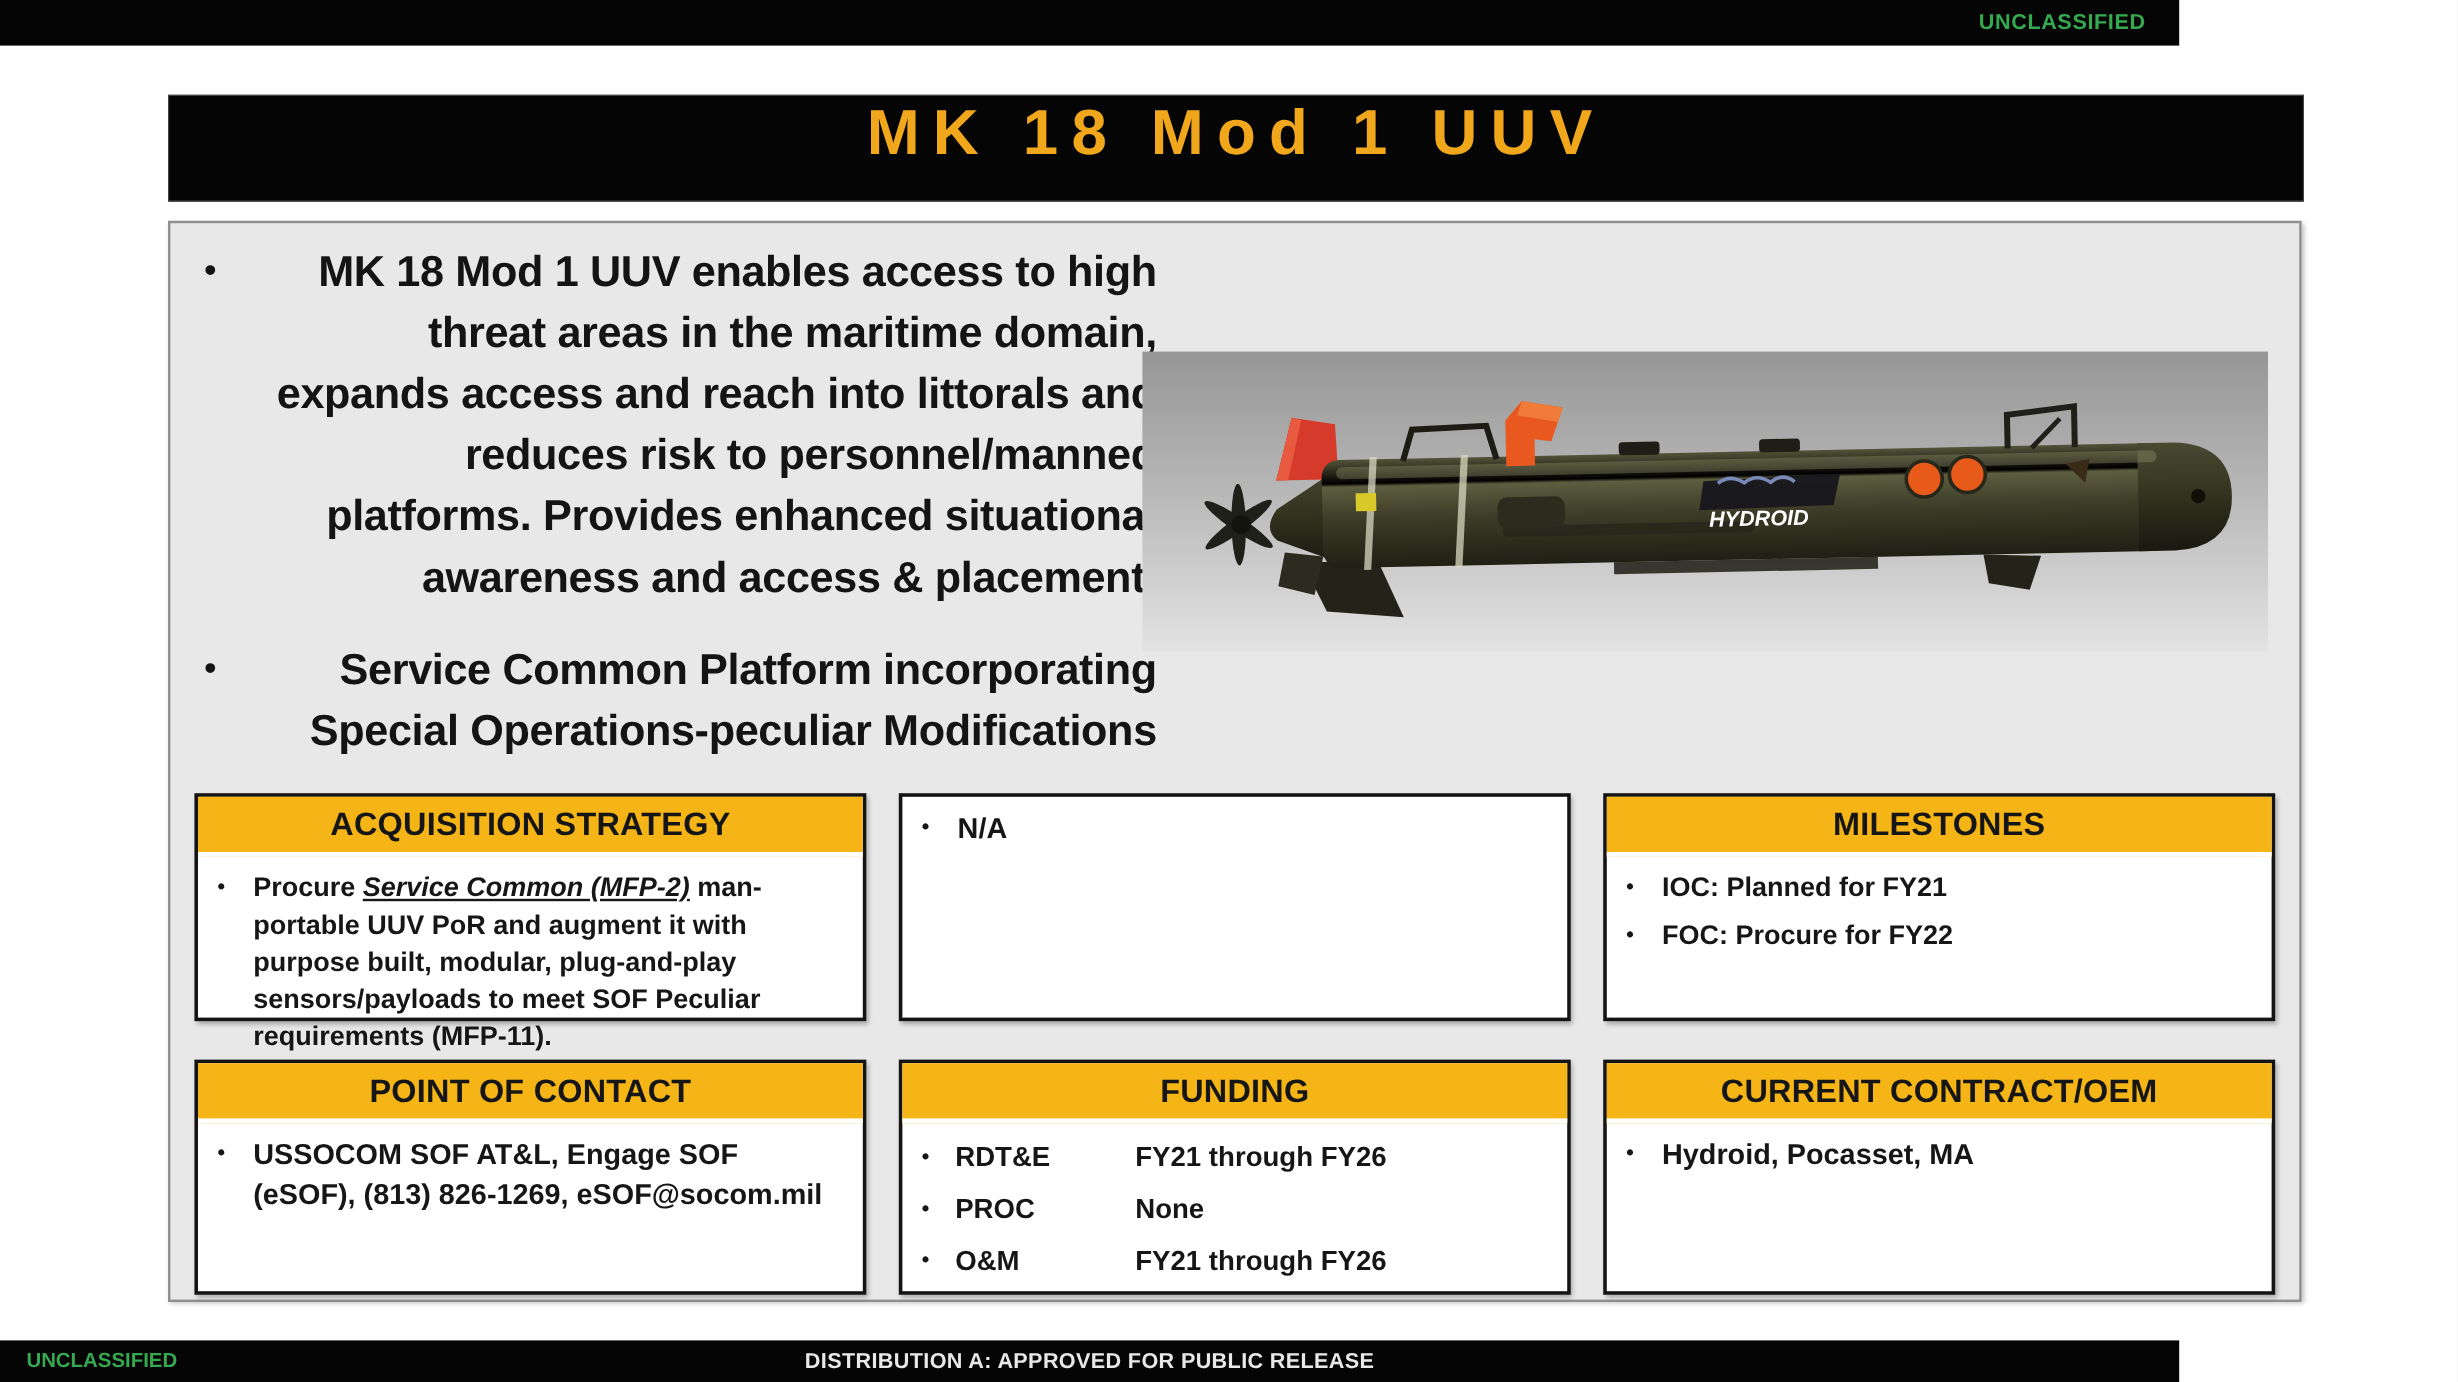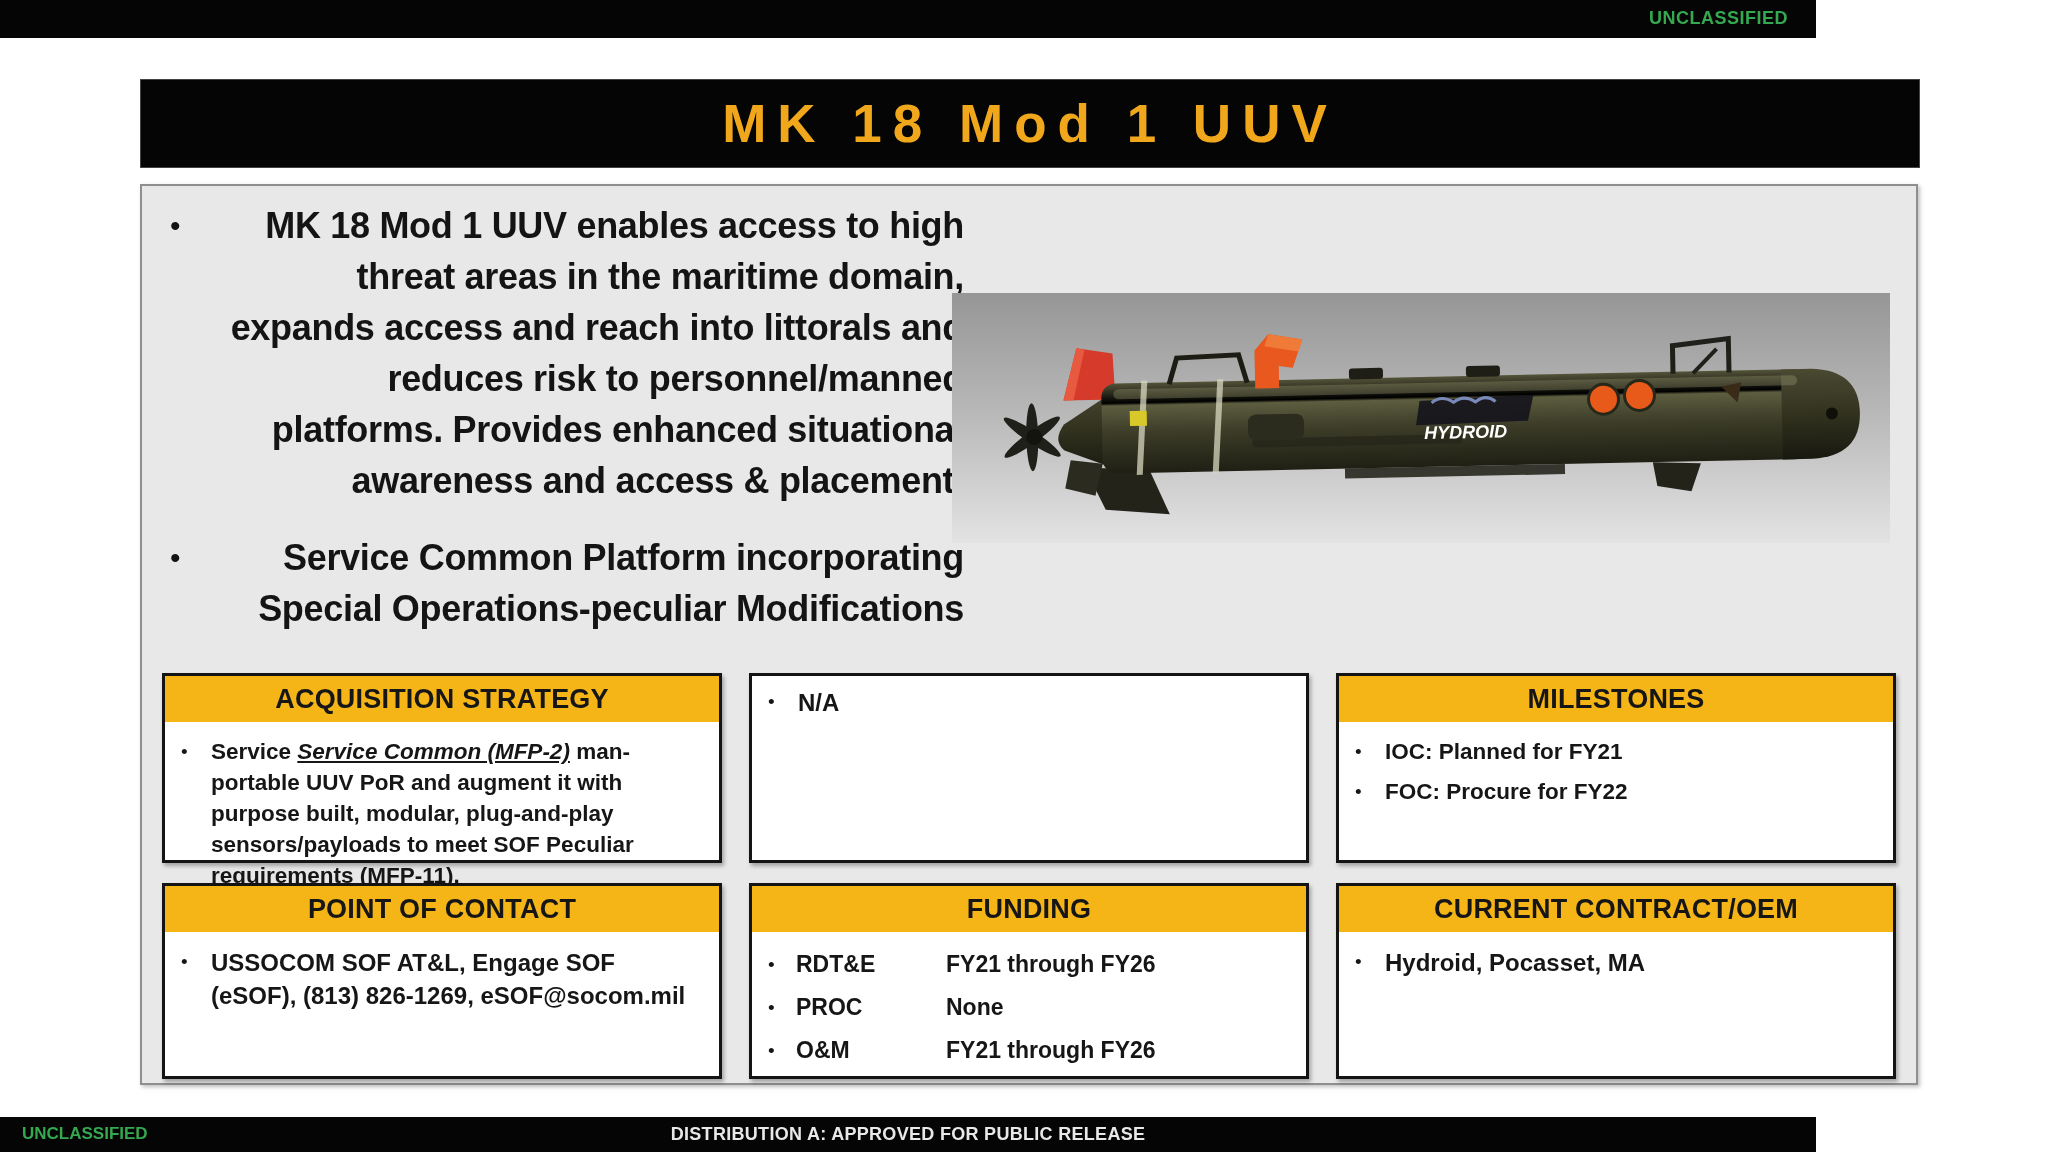--- a/index.html
+++ b/index.html
@@ -18,21 +18,21 @@
   .bottom-bar .classif{
     position:absolute;left:22px;top:7px;font-size:17px;font-weight:bold;color:#35a850;
   }
   .bottom-bar .distro{
     position:absolute;left:0;right:0;top:7px;text-align:center;
     font-size:18px;font-weight:bold;color:#e8e8e8;letter-spacing:.3px;
   }
   .title-bar{
     position:absolute;left:140px;top:79px;width:1780px;height:89px;
     background:#050505;border:1px solid #444;box-sizing:border-box;
-    display:flex;align-items:center;justify-content:center;
+    display:flex;align-items:flex-start;justify-content:center;
   }
   .title-bar .title{
     color:#f0a71c;font-size:53px;font-weight:bold;letter-spacing:11px;
   }
   .main-box{
     position:absolute;left:140px;top:184px;width:1778px;height:901px;
     background:#e8e8e8;border:2px solid #8f8f8f;box-sizing:border-box;
     box-shadow:2px 2px 4px rgba(0,0,0,.25);
   }
   
@@ -55,21 +55,21 @@
     height:46px;background:#f5b517;border-bottom:4px solid #ffffff;
     display:flex;align-items:center;justify-content:center;
     font-size:27px;font-weight:bold;color:#161616;letter-spacing:.2px;
   }
   .ibox .body{padding:10px 12px 8px 14px;color:#161616;}
   .li{display:flex;margin-bottom:9px;}
   .li .dot{width:30px;flex:0 0 30px;font-size:19px;line-height:31px;text-align:left;padding-left:2px;}
   .li .txt{font-size:22.5px;font-weight:bold;line-height:31px;}
   .li .txt.big{font-size:24px;line-height:33px;}
   .em-iu{font-style:italic;text-decoration:underline;}
-  .r1{top:487px;height:190px;}
+  .r1{top:475px;height:190px;}
   .r2{top:697px;height:196px;}
   .c1{left:20px;} .c2{left:607px;} .c3{left:1194px;}
   
   .fund-row{display:grid;grid-template-columns:30px 150px 1fr;margin-bottom:6px;}
   .fund-row .dot{font-size:19px;line-height:37px;padding-left:2px;}
   .fund-row .lbl,.fund-row .val{font-size:23px;font-weight:bold;line-height:37px;}
 </style>
 </head>
 <body>
 
@@ -166,21 +166,21 @@
         <path d="M700,174 L748,176 L738,204 L704,198 Z" fill="#23231a"></path>
       </g>
     </svg>
   </div>
 
   <div class="ibox r1 c1">
     <div class="hdr">ACQUISITION STRATEGY</div>
     <div class="body">
       <div class="li">
         <span class="dot">•</span>
-        <span class="txt"><span>Service </span><span class="em-iu">Service Common (MFP-2)</span><span> man-portable UUV PoR and augment it with purpose built, modular, plug-and-play sensors/payloads to meet SOF Peculiar requirements (MFP-11).</span></span>
+        <span class="txt"><span>Procure </span><span class="em-iu">Service Common (MFP-2)</span><span> man-portable UUV PoR and augment it with purpose built, modular, plug-and-play sensors/payloads to meet SOF Peculiar requirements (MFP-11).</span></span>
       </div>
     </div>
   </div>
 
   <div class="ibox r1 c2">
     <div class="body">
       <div class="li">
         <span class="dot">•</span>
         <span class="txt big">N/A</span>
       </div>

